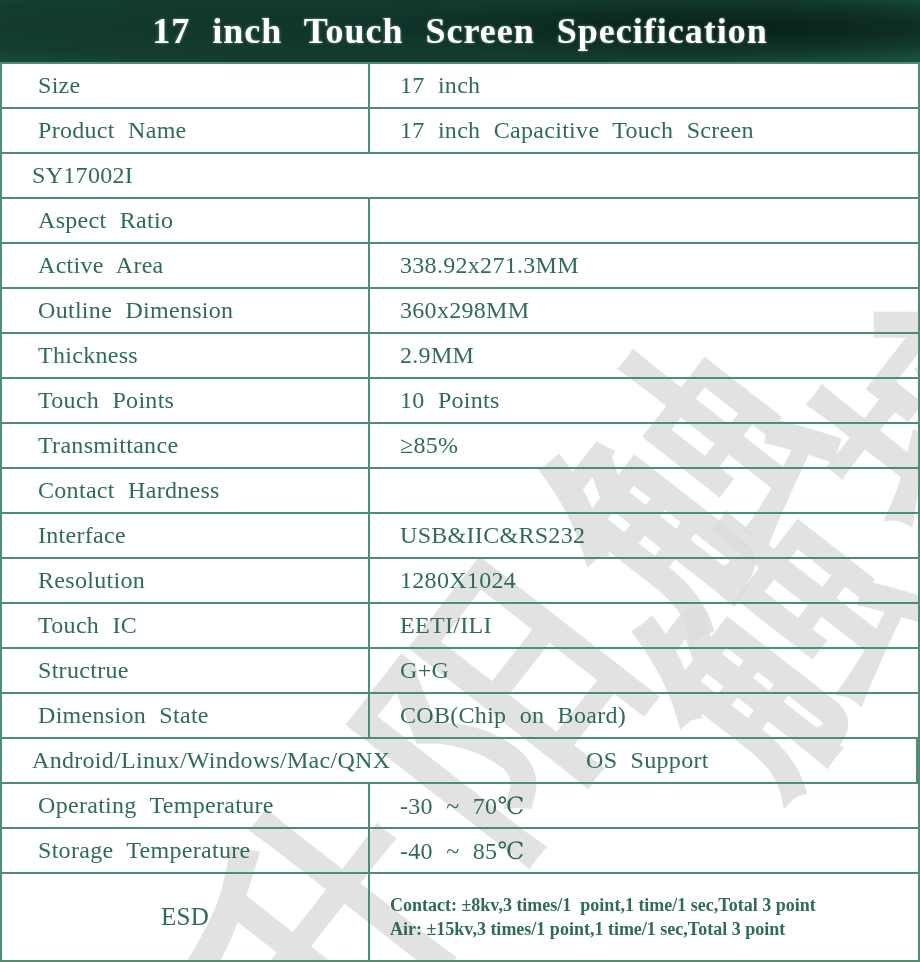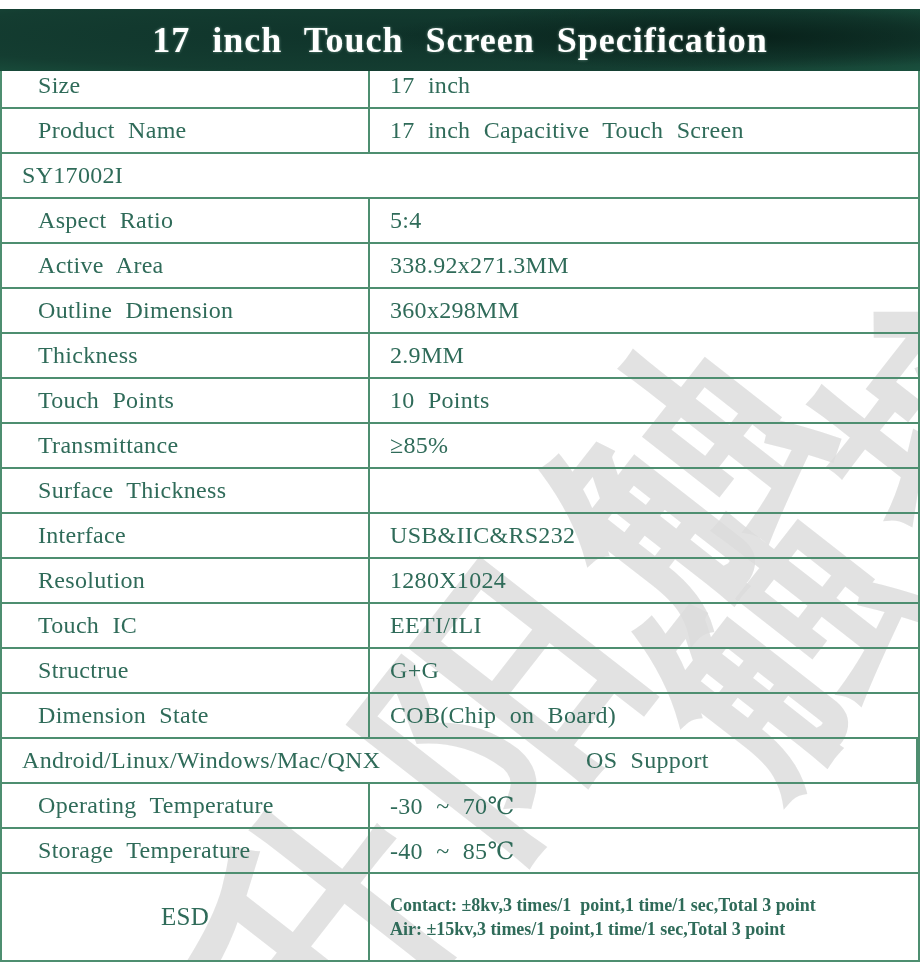--- a/index.html
+++ b/index.html
@@ -16,21 +16,20 @@
   .page{
     position:relative;width:920px;height:962px;overflow:hidden;background:#fff;
   }
   
   .banner{
     position:relative;z-index:2;height:62px;
     display:flex;align-items:center;justify-content:center;
     background:
       radial-gradient(ellipse 60% 80% at 80% 45%, rgba(6,28,22,.85) 0%, rgba(6,28,22,0) 65%),
       radial-gradient(ellipse 120% 130% at 45% 42%, #0f332a 0%, #143d31 45%, #1d5b45 75%, #2f9268 100%);
-    margin-top: 9px;
   }
   .banner h1{
     margin:0;color:#ffffff;font-size:36px;font-weight:bold;
     letter-spacing:1px;word-spacing:12px;
     text-shadow:0 0 3px rgba(220,255,240,.45);
   }
   
   .watermark-layer{position:absolute;inset:0;z-index:0;pointer-events:none;overflow:hidden;}
   .wm{
     position:absolute;font-size:250px;line-height:1;white-space:nowrap;
@@ -47,21 +46,21 @@
   }
   .row{flex:1;display:flex;border-bottom:2px solid var(--line);min-height:0;}
   .row:last-child{border-bottom:none;}
   .esd-row{flex:2;}
   .cell{
     display:flex;align-items:center;box-sizing:border-box;
     color:var(--txt);font-size:24px;word-spacing:7px;letter-spacing:.3px;
     background:transparent;
   }
   .label{width:368px;flex:none;padding-left:36px;border-right:2px solid var(--line);}
-  .value{flex:1;padding-left:20px;}
+  .value{flex:1;padding-left:30px;}
   .esd-label{justify-content:center;padding-left:0;font-size:25px;}
   .esd-value{
     flex-direction:column;align-items:flex-start;justify-content:center;
     gap:3px;padding-left:20px;
   }
   .esd-line{
     font-size:18px;font-weight:bold;white-space:pre;
     word-spacing:0;letter-spacing:0;
   }
 </style>
@@ -90,21 +89,20 @@
     <div class="cell label">Product Name</div>
     <div class="cell value">17 inch Capacitive Touch Screen</div>
   </div>
 
   <div class="row">
     <div class="cell value">SY17002I</div>
   </div>
 
   <div class="row">
     <div class="cell label">Aspect Ratio</div>
-    <div class="cell value">5:4</div>
   </div>
 
   <div class="row">
     <div class="cell label">Active Area</div>
     <div class="cell value">338.92x271.3MM</div>
   </div>
 
   <div class="row">
     <div class="cell label">Outline Dimension</div>
     <div class="cell value">360x298MM</div>
@@ -119,21 +117,21 @@
     <div class="cell label">Touch Points</div>
     <div class="cell value">10 Points</div>
   </div>
 
   <div class="row">
     <div class="cell label">Transmittance</div>
     <div class="cell value">≥85%</div>
   </div>
 
   <div class="row">
-    <div class="cell label">Surface Thickness</div>
+    <div class="cell label">Contact Hardness</div>
   </div>
 
   <div class="row">
     <div class="cell label">Interface</div>
     <div class="cell value">USB&amp;IIC&amp;RS232</div>
   </div>
 
   <div class="row">
     <div class="cell label">Resolution</div>
     <div class="cell value">1280X1024</div>

